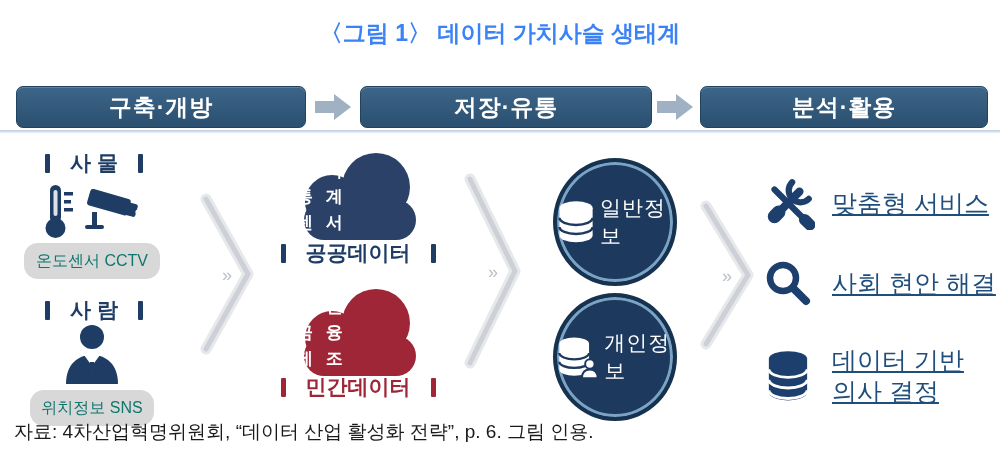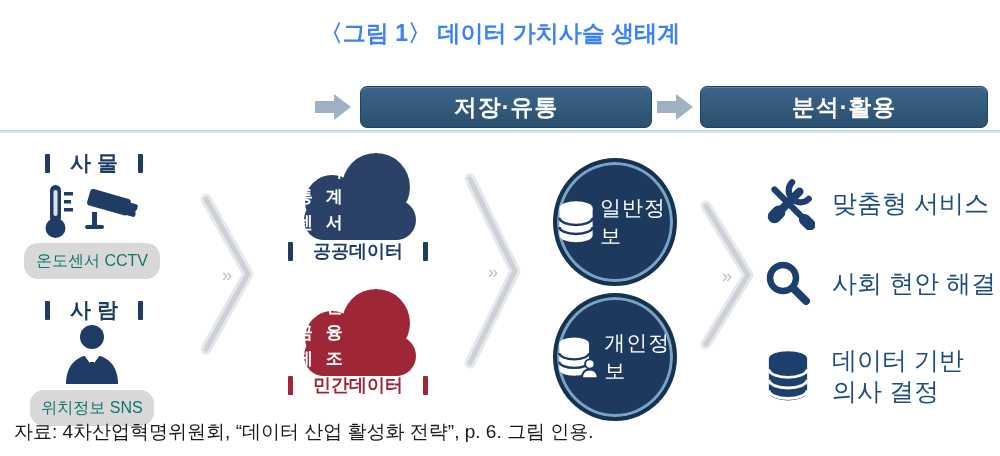--- a/index.html
+++ b/index.html
@@ -27,21 +27,21 @@
   
   .marked-label{
     position:absolute;display:flex;align-items:center;justify-content:center;gap:20px;
     font-weight:700;
   }
   .marked-label .txt{white-space:nowrap;}
   .mark{width:5px;height:19px;border-radius:1px;flex:0 0 auto;}
   .mark.navy{background:#1e3c64;}
   .mark.maroon{background:#9e2636;}
   .group-label{font-size:21px;color:#1e3c64;}
-  .cloud-caption{font-size:18px;}
+  .cloud-caption{font-size:21px;}
   .cloud-caption.navy-text{color:#1e3c64;}
   .cloud-caption.maroon-text{color:#9e2636;}
   
   .pill{
     position:absolute;height:36px;border-radius:14px;background:#d8d8d8;
     color:#0f766e;font-size:16px;display:flex;align-items:center;justify-content:center;
     white-space:nowrap;
   }
   
   .chevron{position:absolute;}
@@ -59,33 +59,34 @@
     box-shadow:inset 0 0 0 3px #7ba3c4;box-sizing:content-box;
     display:flex;align-items:center;justify-content:center;gap:5px;
   }
   .circle-label{color:#fff;font-size:21px;letter-spacing:1px;}
   
   .outcome{
     position:absolute;left:760px;display:flex;align-items:center;gap:16px;
     color:#1f4e7c;font-size:25px;font-weight:500;
   }
   .o-icon{width:56px;display:flex;align-items:center;justify-content:center;flex:0 0 auto;}
-  .outcome-text div{line-height:31px;white-space:nowrap;}
+  .outcome-text div{line-height:31px;white-space:nowrap;text-decoration:underline;}
   
   .source{
     position:absolute;top:419px;left:14px;font-size:19px;color:#1a1a1a;white-space:nowrap;
   }
 </style>
 </head>
 <body>
 
 <div id="canvas">
 
   <div class="title">〈그림 1〉 데이터 가치사슬 생태계</div>
 
+  <div class="stage-bar" style="left:16px;width:290px;">구축·개방</div>
   <svg class="block-arrow" style="left:314px;" width="40" height="30" viewBox="0 0 38 30">
     <polygon points="0,9 19,9 19,2 36,15 19,28 19,21 0,21" fill="#9fb1c3"></polygon>
   </svg>
   <div class="stage-bar" style="left:360px;width:292px;">저장·유통</div>
   <svg class="block-arrow" style="left:656px;" width="40" height="30" viewBox="0 0 38 30">
     <polygon points="0,9 19,9 19,2 36,15 19,28 19,21 0,21" fill="#9fb1c3"></polygon>
   </svg>
   <div class="stage-bar" style="left:700px;width:288px;">분석·활용</div>
   <div class="header-underline"></div>
 

